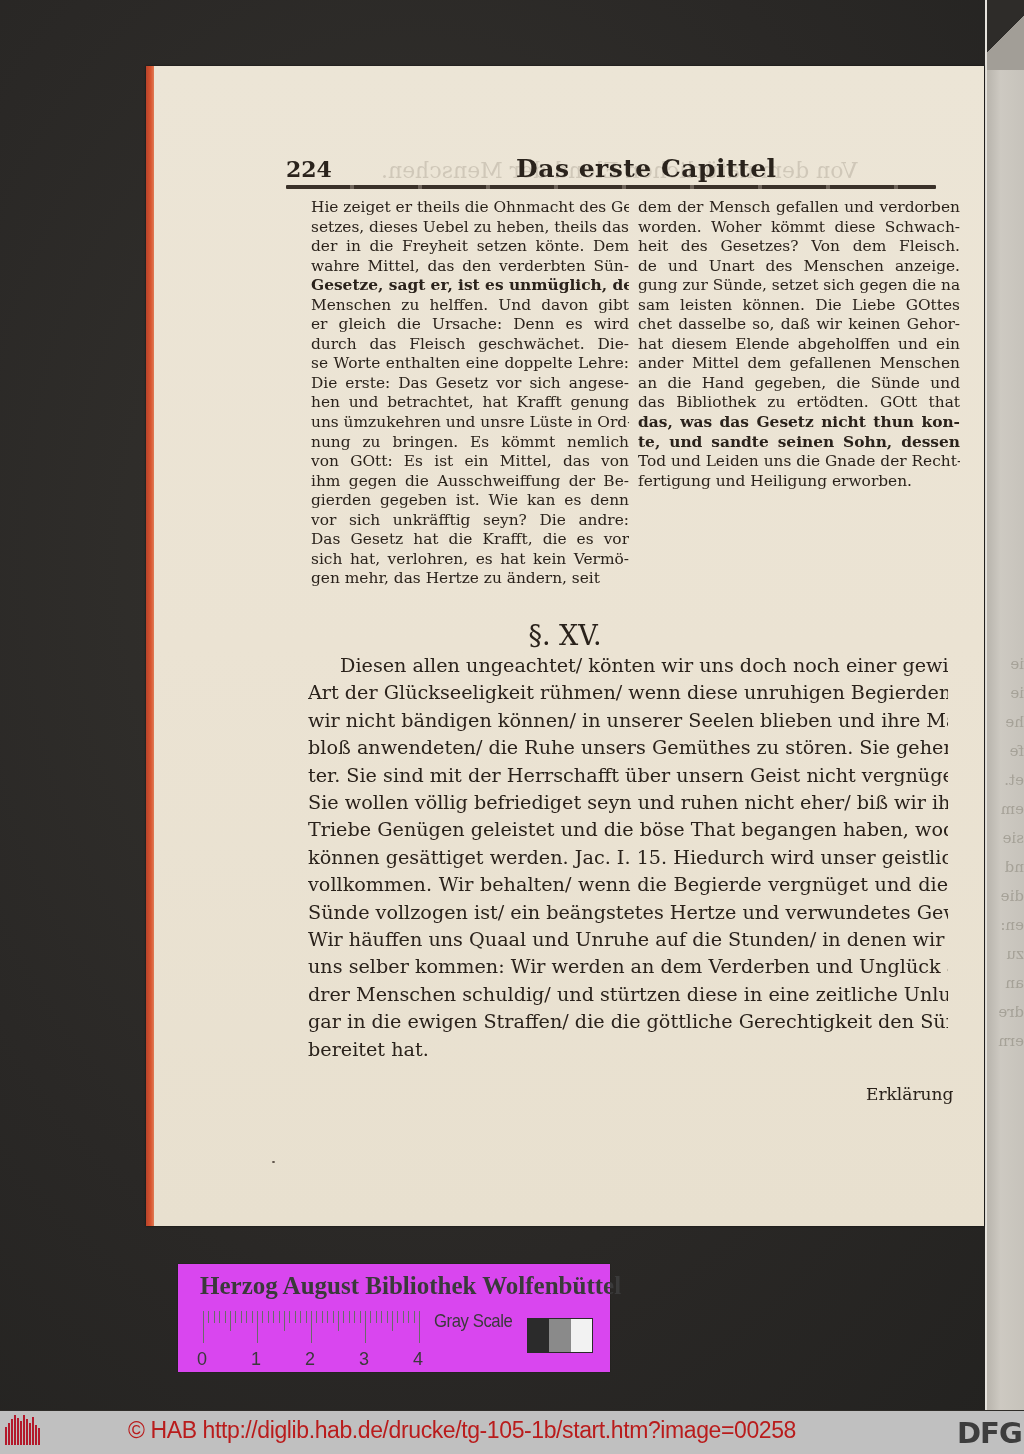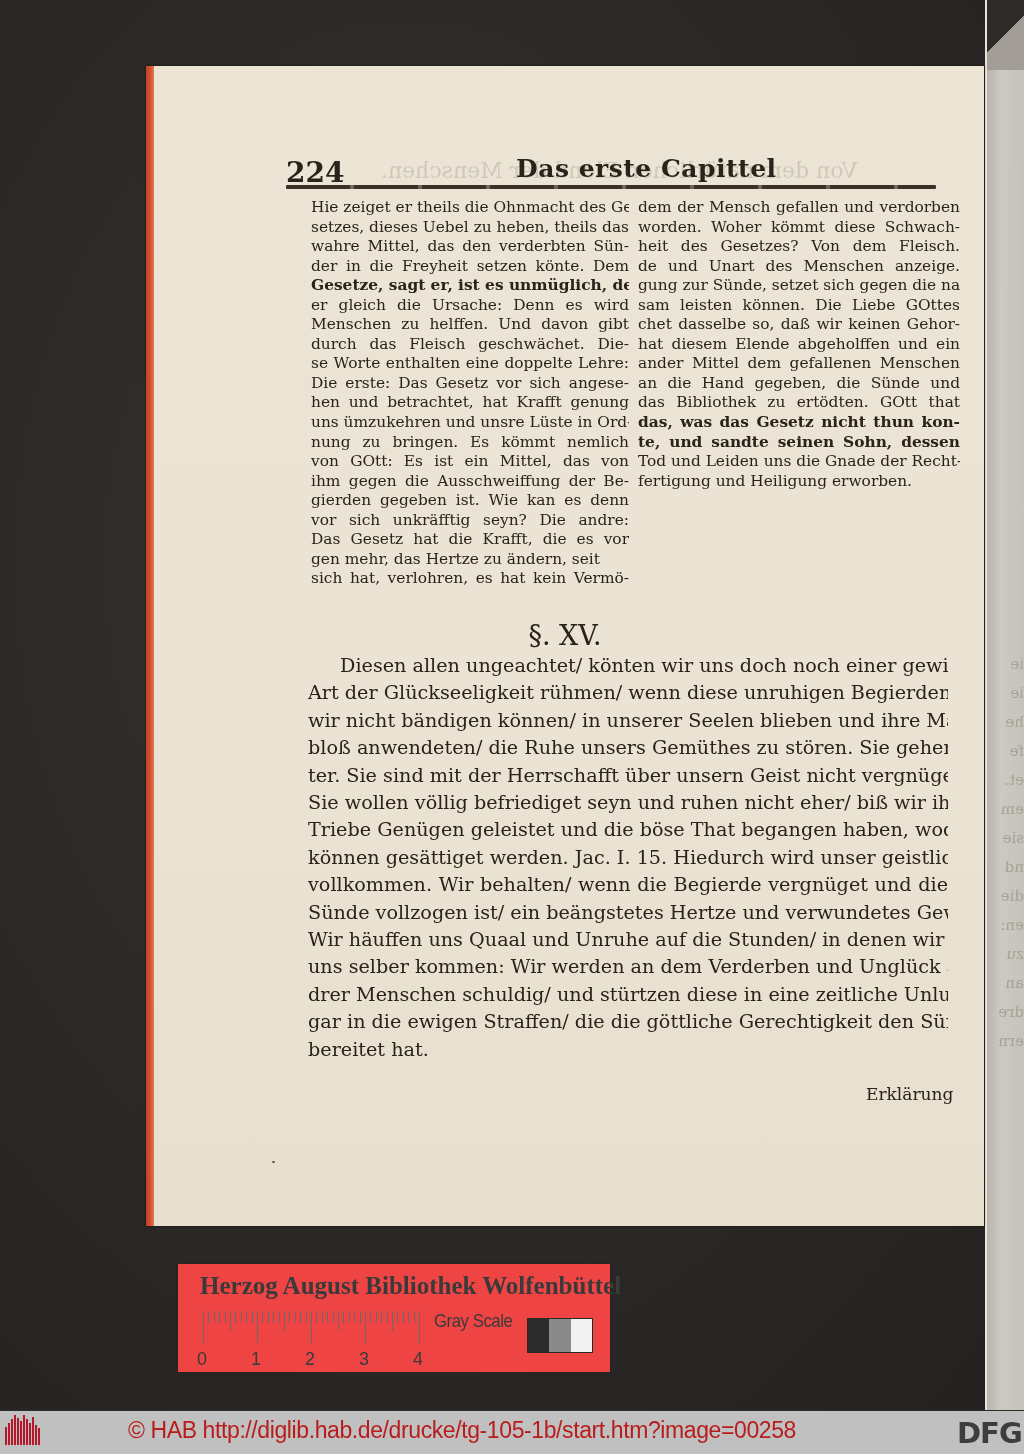--- a/index.html
+++ b/index.html
@@ -44,21 +44,21 @@
       background: linear-gradient(90deg, #b8432a 0%, #d9552f 60%, #e07a55 100%);
     }
     .page-inner { position: absolute; left: 0; top: 0; width: 100%; height: 100%; }
 
     .running-head {
       position: absolute; left: 140px; top: 90px; width: 650px; height: 30px;
       color: #2a231c;
     }
     .page-number {
       position: absolute; left: 0; top: 0;
-      font-size: 28px; font-weight: bold; font-family: "DejaVu Serif", serif;
+      font-size: 22px; font-weight: bold; font-family: "DejaVu Serif", serif;
     }
     .chapter-title {
       position: absolute; left: 230px; top: -2px;
       font-size: 25px; font-weight: bold; letter-spacing: 0.5px;
       font-family: "DejaVu Serif", serif;
     }
     .bleed-through {
       position: absolute; left: 95px; top: 2px; color: rgba(60,50,40,0.16);
       font-size: 22px; white-space: nowrap; transform: scaleX(-1);
       width: 560px; overflow: hidden; text-align: right;
@@ -94,21 +94,21 @@
     .body-para .line.first { padding-left: 32px; }
     .body-para .line.last { text-align-last: left; }
     .catchword {
       position: absolute; left: 720px; top: 1018px; font-size: 17px; color: #2a221b;
     }
     .speck { position: absolute; width: 3px; height: 2px; background: #5a5046; border-radius: 50%; }
 
     
     .scale-card {
       position: absolute; left: 178px; top: 1264px; width: 432px; height: 108px;
-      background: #ef4444; box-shadow: 0 0 1px rgba(0,0,0,0.5);
+      background: #d946ef; box-shadow: 0 0 1px rgba(0,0,0,0.5);
     }
     .scale-title {
       position: absolute; left: 22px; top: 8px; font-family: "Liberation Serif", serif;
       font-weight: bold; font-size: 25px; color: #3a3a3a; white-space: nowrap;
     }
     .ruler { position: absolute; left: 25px; top: 47px; width: 220px; height: 40px; }
     .tick { position: absolute; top: 0; width: 1px; background: #6a6a6a; }
     .ruler-label {
       position: absolute; top: 38px; font-family: "Liberation Sans", sans-serif;
       font-size: 18px; color: #3a3a3a; width: 16px; margin-left: -6px;
@@ -170,38 +170,38 @@
     <div class="running-head">
       <span class="bleed-through">Von dem natürlichen Elend der Menschen.</span>
       <span class="page-number">224</span>
       <span class="chapter-title">Das erste Capittel</span>
     </div>
     <div class="head-rule"></div>
 
     <div class="column col-left" id="col-left">
         <span class="line">Hie zeiget er theils die Ohnmacht des Ge-</span>
         <span class="line">setzes, dieses Uebel zu heben, theils das</span>
+        <span class="line">der in die Freyheit setzen könte. Dem</span>
         <span class="line">wahre Mittel, das den verderbten Sün-</span>
-        <span class="line">der in die Freyheit setzen könte. Dem</span>
         <span class="line bold">Gesetze, sagt er, ist es unmüglich, dem</span>
+        <span class="line">Menschen zu helffen. Und davon gibt</span>
         <span class="line">er gleich die Ursache: Denn es wird</span>
-        <span class="line">Menschen zu helffen. Und davon gibt</span>
         <span class="line">durch das Fleisch geschwächet. Die-</span>
         <span class="line">se Worte enthalten eine doppelte Lehre:</span>
         <span class="line">Die erste: Das Gesetz vor sich angese-</span>
         <span class="line">hen und betrachtet, hat Krafft genung</span>
         <span class="line">uns ümzukehren und unsre Lüste in Ord-</span>
         <span class="line">nung zu bringen. Es kömmt nemlich</span>
         <span class="line">von GOtt: Es ist ein Mittel, das von</span>
         <span class="line">ihm gegen die Ausschweiffung der Be-</span>
         <span class="line">gierden gegeben ist. Wie kan es denn</span>
         <span class="line">vor sich unkräfftig seyn? Die andre:</span>
         <span class="line">Das Gesetz hat die Krafft, die es vor</span>
+        <span class="line">sich hat, verlohren, es hat kein Vermö-</span>
         <span class="line last">gen mehr, das Hertze zu ändern, seit</span>
-        <span class="line">sich hat, verlohren, es hat kein Vermö-</span>
       </div>
     <div class="column col-right" id="col-right">
         <span class="line">dem der Mensch gefallen und verdorben</span>
         <span class="line">worden. Woher kömmt diese Schwach-</span>
         <span class="line">heit des Gesetzes? Von dem Fleisch.</span>
         <span class="line">de und Unart des Menschen anzeige.</span>
         <span class="line">gung zur Sünde, setzet sich gegen die na-</span>
         <span class="line">sam leisten können. Die Liebe GOttes</span>
         <span class="line">chet dasselbe so, daß wir keinen Gehor-</span>
         <span class="line">hat diesem Elende abgeholffen und ein</span>

